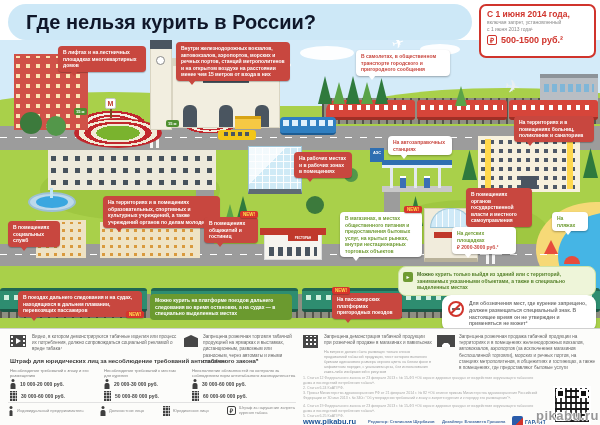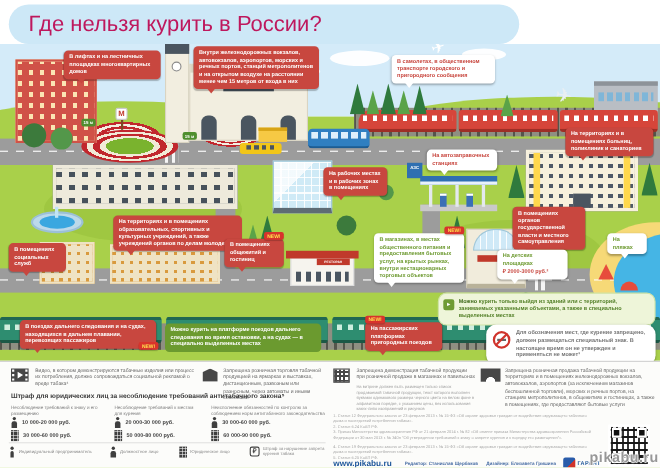--- a/index.html
+++ b/index.html
@@ -3,21 +3,21 @@
 <meta charset="utf-8">
 <style>
   *{margin:0;padding:0;box-sizing:border-box}
   html,body{background:#fff}
   body{font-family:"Liberation Sans",sans-serif}
   #poster{position:relative;width:600px;height:425px;background:#fff;overflow:hidden}
   .a{position:absolute}
 
   
   .banner{left:8px;top:4px;width:464px;height:36px;background:#cde8f7;border-radius:18px;display:flex;align-items:center;padding-left:18px;z-index:10}
-  .title{font-size:20px;font-weight:normal;color:#be185d}
+  .title{font-size:20px;font-weight:bold;color:#0f172a}
   .law{left:479px;top:4px;width:117px;height:54px;background:#fff;border:2px solid #d0342c;border-radius:7px;padding:3px 6px;z-index:30}
   .law .l1{color:#d0342c;font-weight:bold;font-size:8.5px}
   .law .l2{color:#8a8a8a;font-size:5px;line-height:1.3}
   .law .fr{margin-top:3px;display:flex;align-items:center;gap:4px}
   .rub{width:10px;height:10px;border:1px solid #d0342c;border-radius:2px;color:#d0342c;font-size:7px;font-weight:bold;text-align:center;line-height:9px}
   .law .amt{color:#d0342c;font-weight:bold;font-size:9px}
 
   
   .sky{left:0;top:40px;width:600px;height:66px;background:#d4ebf9;z-index:0}
   .cloud{background:#fff;border-radius:50%;opacity:.95;z-index:1}
@@ -276,20 +276,29 @@
   <div class="a pine" style="left:224px;top:204px;width:12px;height:22px;background:#5aa348"></div>
   <div class="a pine" style="left:408px;top:196px;width:15px;height:30px;background:#2f7a3d"></div>
   <div class="a pine" style="left:522px;top:268px;width:14px;height:26px;background:#2f7a3d"></div>
   <div class="a treeR" style="left:306px;top:196px;width:18px;height:18px"></div>
   <div class="a treeR" style="left:344px;top:168px;width:14px;height:14px;background:#53974a"></div>
   <div class="a treeR" style="left:470px;top:266px;width:16px;height:16px"></div>
 
   <div class="a banner">
     <div class="title">Где нельзя курить в России?</div>
   </div>
+  <div class="a law">
+    <div class="l1">С 1 июня 2014 года,</div>
+    <div class="l2">включая запрет, установленный</div>
+    <div class="l2">с 1 июня 2013 года¹</div>
+    <div class="fr">
+      <span class="rub">₽</span>
+      <span class="amt">500-1500 руб.²</span>
+    </div>
+  </div>
 
   <div class="co red" style="left:58px;top:46px;width:88px">В лифтах и на лестничных площадках многоквартирных домов</div>
   <div class="co red" style="left:176px;top:42px;width:114px">Внутри железнодорожных вокзалов, автовокзалов, аэропортов, морских и речных портов, станций метрополитенов и на открытом воздухе на расстоянии менее чем 15 метров от входа в них</div>
   <div class="co wh" style="left:356px;top:50px;width:94px">В самолетах, в общественном транспорте городского и пригородного сообщения</div>
   <div class="co red" style="left:514px;top:116px;width:80px">На территориях и в помещениях больниц, поликлиник и санаториев</div>
   <div class="co red" style="left:294px;top:152px;width:58px">На рабочих местах и в рабочих зонах в помещениях</div>
   <div class="co wh" style="left:388px;top:136px;width:64px">На автозаправочных станциях</div>
   <div class="co red" style="left:103px;top:196px;width:117px">На территориях и в помещениях образовательных, спортивных и культурных учреждений, а также учреждений органов по делам молодежи</div>
   <div class="co red" style="left:466px;top:188px;width:66px">В помещениях органов государственной власти и местного самоуправления</div>
   <div class="co red" style="left:8px;top:221px;width:52px">В помещениях социальных служб</div>

